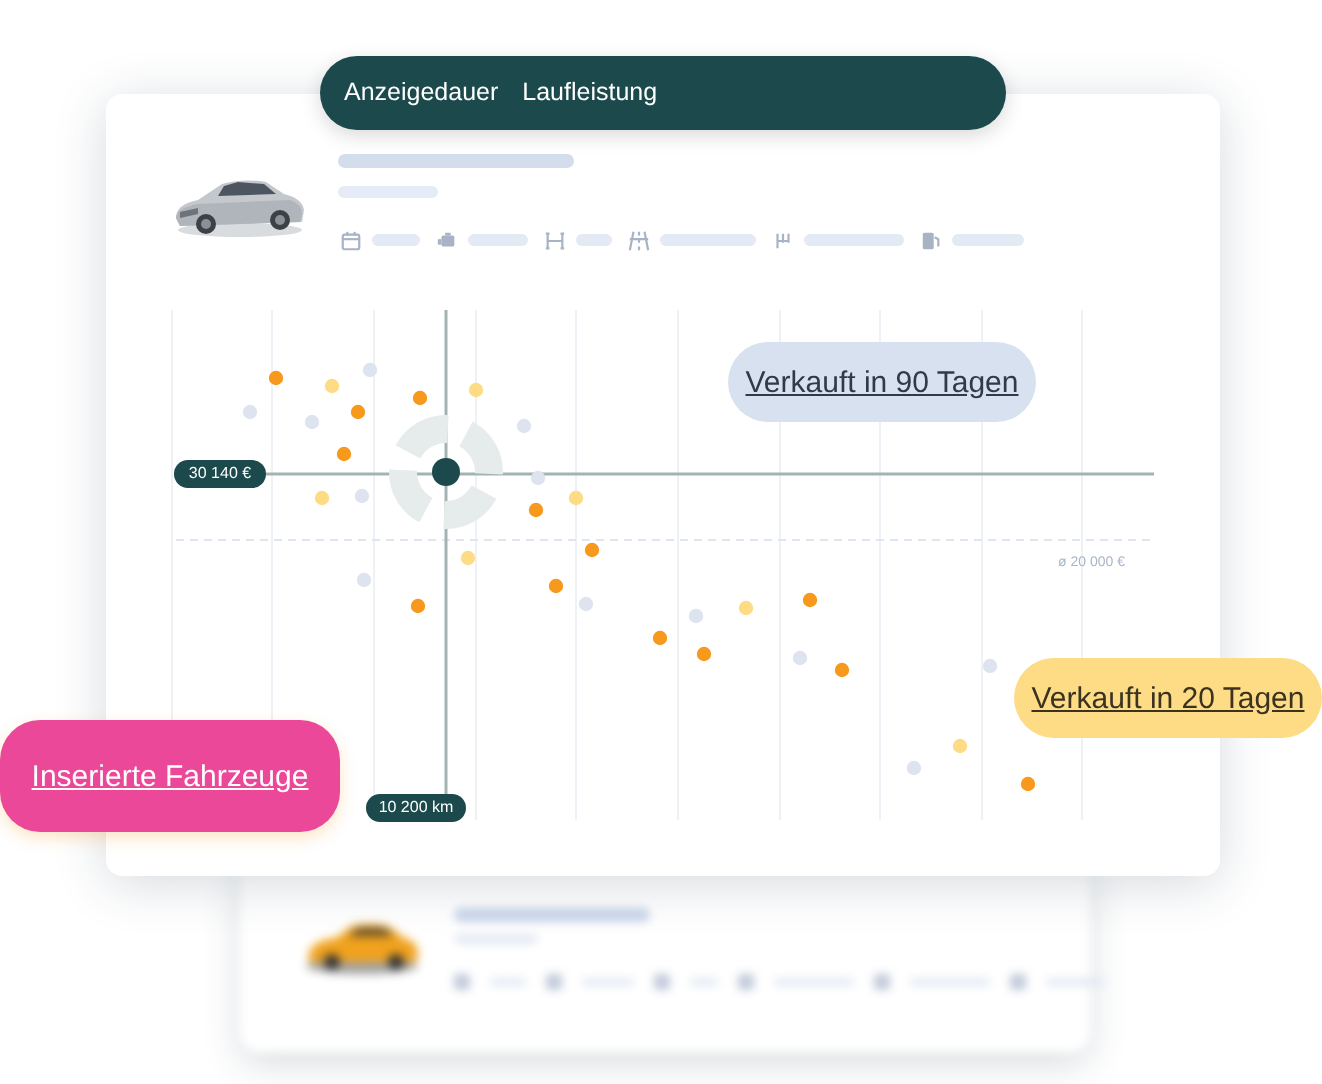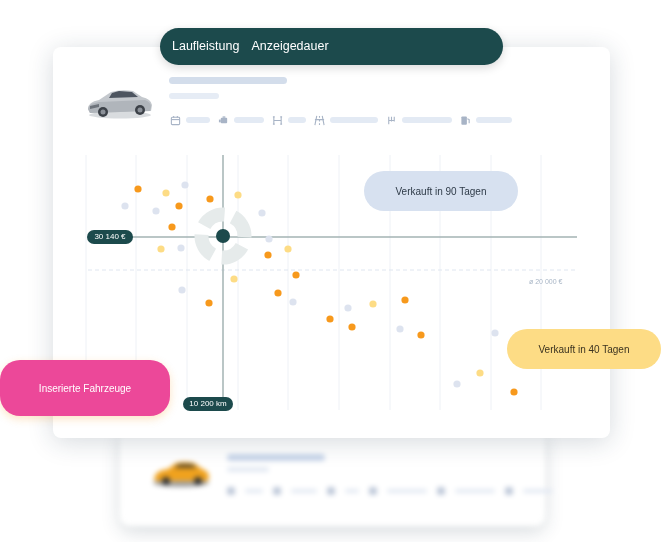--- a/index.html
+++ b/index.html
@@ -47,22 +47,22 @@
   .sk-sub { left: 169px; top: 93px; width: 50px; height: 6px; background: #e6ecf5; }
 
   .spec-row { position: absolute; left: 170px; top: 114px; height: 12px; display: flex; align-items: center; }
   .spec-icon { width: 11px; height: 11px; display: inline-block; }
   .spec-pill { height: 6px; border-radius: 3px; background: #e3eaf4; margin: 0 8px 0 5px; }
 
   .chart { position: absolute; left: 0; top: 0; width: 661px; height: 542px; pointer-events: none; }
   .chart .interactive { pointer-events: auto; }
 
   .pill-label {
-    position: absolute; border-radius: 20px; font-size: 10px; white-space: nowrap;
-    display: flex; align-items: center; justify-content: center; z-index: 6;
+    position: absolute; border-radius: 20px; font-size: 15px; white-space: nowrap;
+    display: flex; align-items: center; justify-content: center; z-index: 6; text-decoration: underline;
   }
   .pill-90 { left: 364px; top: 171px; width: 154px; height: 40px; background: #d7e1f0; color: #2f3b48; }
   .pill-30 { left: 507px; top: 329px; width: 154px; height: 40px; background: #fddc85; color: #3b3320; }
   .pill-ins { left: 0; top: 329px; width: 170px; height: 56px; background: #ec4899; color: #ffffff; box-shadow: 0 3px 8px rgba(247,153,28,0.25); margin-top: 31px; }
 
   .tag {
     position: absolute; background: #1c4a4c; color: #ffffff; font-size: 8px;
     border-radius: 7px; height: 14px; line-height: 14px; text-align: center; white-space: nowrap; z-index: 4;
   }
   .tag-price { left: 87px; top: 230px; width: 46px; }
@@ -95,22 +95,22 @@
     <span class="bc-ic"></span>
       <span class="bc-pill" style="width:40px"></span>
     <span class="bc-ic"></span>
       <span class="bc-pill" style="width:30px"></span>
   </div>
 </div>
 
 <div class="main-card"></div>
 
 <div class="tabbar">
+  <div class="tab">Anzeigedauer</div>
   <div class="tab">Laufleistung</div>
-  <div class="tab">Anzeigedauer</div>
 </div>
 
 <svg class="car-img" width="70" height="40" viewBox="0 0 70 40">
   <ellipse cx="35" cy="33" rx="31" ry="3.5" fill="#c9cdd2" opacity="0.7"></ellipse>
   <path d="M3 27 Q3 20 14 18 L26 10 Q36 7 48 9 L57 15 Q66 17 67 23 L66 29 L5 31 Z" fill="#c4c8cd"></path>
   <path d="M3 27 Q3 22 14 20 L60 18 Q66 20 66 25 L65 29 L5 31 Z" fill="#b0b5bb"></path>
   <path d="M27 11 L34 9 L47 10 L53 15 L24 16 Z" fill="#4d5560"></path>
   <path d="M5 24 L14 22 L14 25 L5 27 Z" fill="#6d737b"></path>
   <circle cx="18" cy="30" r="5" fill="#3c4148"></circle>
   <circle cx="18" cy="30" r="2.5" fill="#8b9098"></circle>
@@ -210,14 +210,14 @@
     <circle cx="223" cy="236" r="21.5" fill="none" stroke="#e6ebeb" stroke-width="14" stroke-dasharray="24.2 9.5" transform="rotate(-62 223 236)"></circle>
   </g>
   <circle class="interactive" cx="223" cy="236" r="7" fill="#1c4a4c"></circle>
 </svg>
 
 <div class="tag tag-price">30 140 €</div>
 <div class="tag tag-km">10 200 km</div>
 <div class="avg-label">ø 20 000 €</div>
 
 <div class="pill-label pill-90">Verkauft in 90 Tagen</div>
-<div class="pill-label pill-30">Verkauft in 40 Tagen</div>
+<div class="pill-label pill-30">Verkauft in 20 Tagen</div>
 <div class="pill-label pill-ins">Inserierte Fahrzeuge</div>
 
 </body></html>

